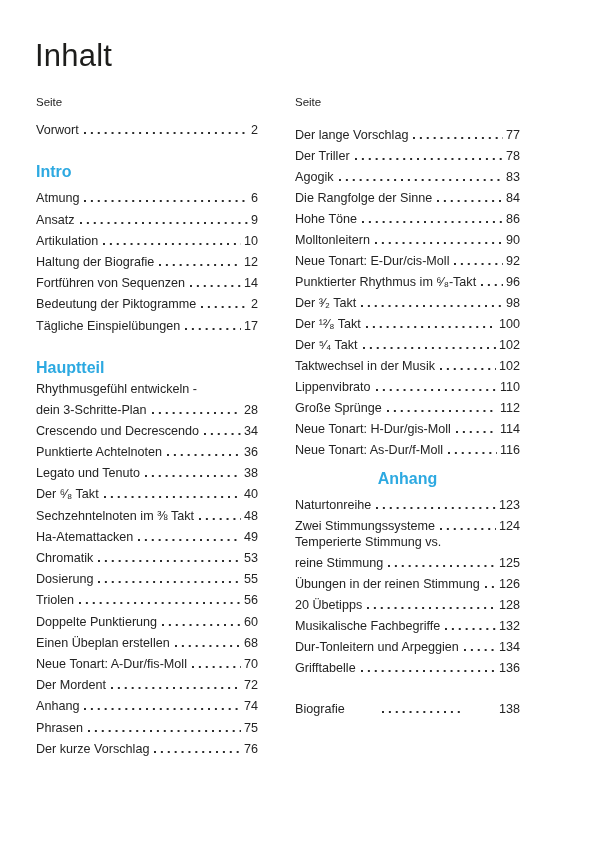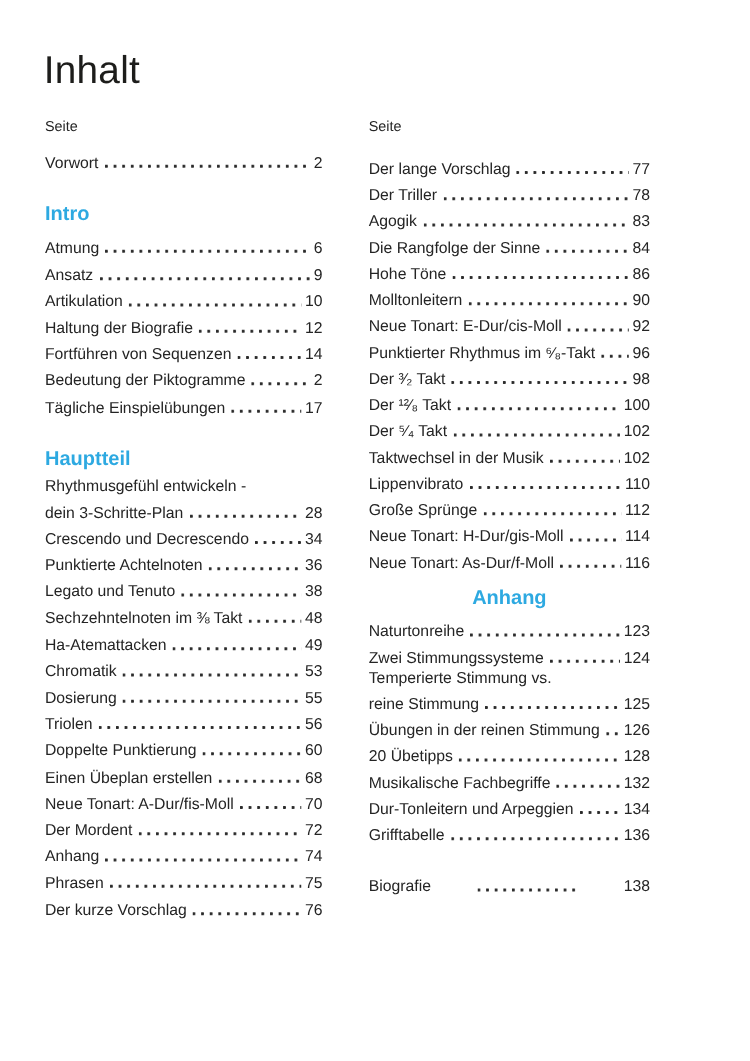--- a/index.html
+++ b/index.html
@@ -111,20 +111,25 @@
             <span class="entry-label">Punktierte Achtelnoten</span>
             <span class="dots"></span>
             <span class="entry-page">36</span>
           </div>
           <div class="entry">
             <span class="entry-label">Legato und Tenuto</span>
             <span class="dots"></span>
             <span class="entry-page">38</span>
           </div>
           <div class="entry">
+            <span class="entry-label">Der ⁶⁄₈ Takt</span>
+            <span class="dots"></span>
+            <span class="entry-page">40</span>
+          </div>
+          <div class="entry">
             <span class="entry-label">Sechzehntelnoten im ⅜ Takt</span>
             <span class="dots"></span>
             <span class="entry-page">48</span>
           </div>
           <div class="entry">
             <span class="entry-label">Ha-Atemattacken</span>
             <span class="dots"></span>
             <span class="entry-page">49</span>
           </div>
           <div class="entry">

